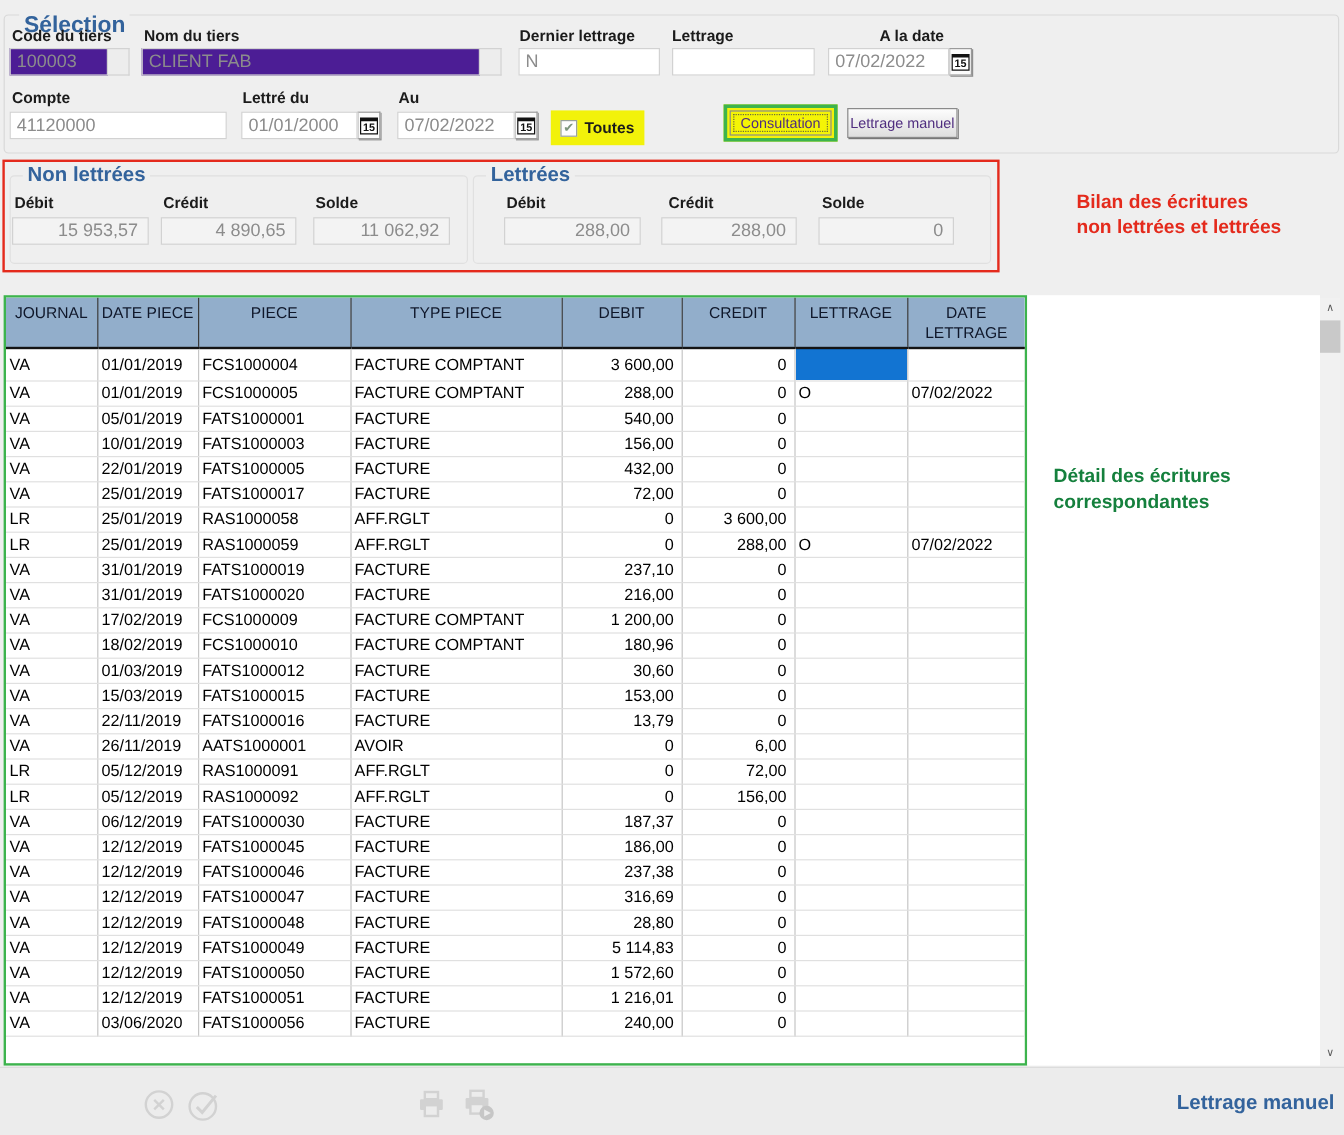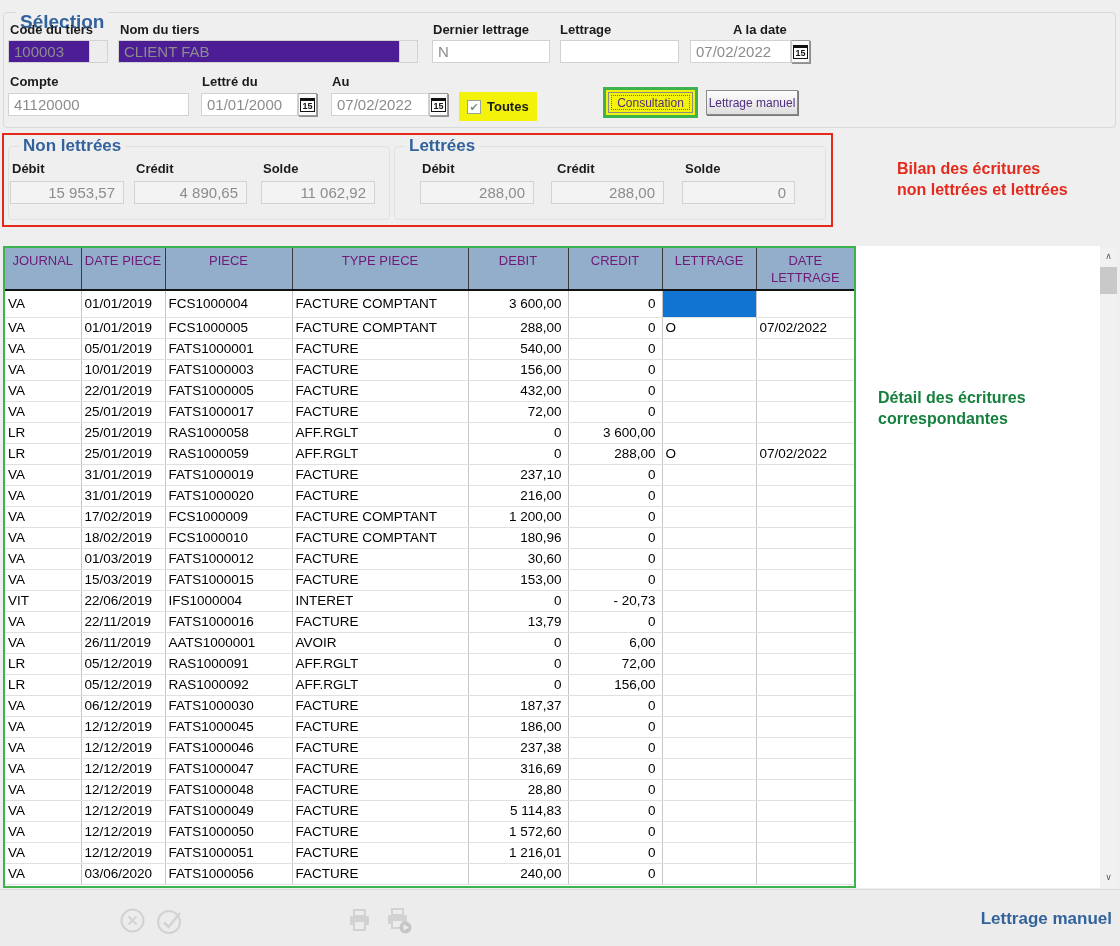--- a/index.html
+++ b/index.html
@@ -34,21 +34,21 @@
   #nl-fieldset { left:4px; width:382px; }
   #l-fieldset { left:390px; width:432px; }
   .sum-legend { top:-11px; left:10px; font-size:17px; background:#efefef; }
   .sum-label { position:absolute; font-size:13px; font-weight:bold; color:#1b1b1b; }
   .sum-inp { position:absolute; height:23px; border:1px solid #d2d2d2; background:#f3f3f3; color:#8c8c8c; font-family:"Liberation Sans",sans-serif; font-size:15px; text-align:right; padding:0 8px; }
   #red-note { left:897px; top:158px; font-size:16px; line-height:21px; font-weight:bold; color:#e42a1c; }
 
   
   #table-box { left:3px; top:246px; width:853px; height:642px; border:2px solid #3db34d; background:#fff; overflow:hidden; }
   table { border-collapse:collapse; table-layout:fixed; width:849px; }
-  th { background:#92aecb; color:#701a75; font-size:13px; font-weight:normal; text-align:center; vertical-align:top; padding-top:4px; border-right:1px solid #3a3a3a; border-bottom:2px solid #141414; height:42px; line-height:17px; }
+  th { background:#92aecb; color:#0f172a; font-size:13px; font-weight:normal; text-align:center; vertical-align:top; padding-top:4px; border-right:1px solid #3a3a3a; border-bottom:2px solid #141414; height:42px; line-height:17px; }
   th:last-child { border-right:none; }
   td { font-size:13.5px; color:#000; padding:0 3px; border-right:1px solid #c6c6c6; border-bottom:1px solid #e0e0e0; white-space:nowrap; overflow:hidden; }
   td.num { text-align:right; padding-right:6px; }
   td.sel { background:#1274d2; }
   tbody tr { height:21px; }
   tbody tr:first-child { height:27px; }
 
   
   #right-panel { left:856px; top:246px; width:244px; height:642px; background:#fff; }
   #green-note { position:absolute; left:22px; top:141px; font-size:16px; line-height:21px; font-weight:bold; color:#15803d; }
@@ -316,30 +316,20 @@
           <td>VA</td>
           <td>15/03/2019</td>
           <td>FATS1000015</td>
           <td>FACTURE</td>
           <td class="num">153,00</td>
           <td class="num">0</td>
           <td></td>
           <td></td>
         </tr>
         <tr>
-          <td>VIT</td>
-          <td>22/06/2019</td>
-          <td>IFS1000004</td>
-          <td>INTERET</td>
-          <td class="num">0</td>
-          <td class="num">- 20,73</td>
-          <td></td>
-          <td></td>
-        </tr>
-        <tr>
           <td>VA</td>
           <td>22/11/2019</td>
           <td>FATS1000016</td>
           <td>FACTURE</td>
           <td class="num">13,79</td>
           <td class="num">0</td>
           <td></td>
           <td></td>
         </tr>
         <tr>

